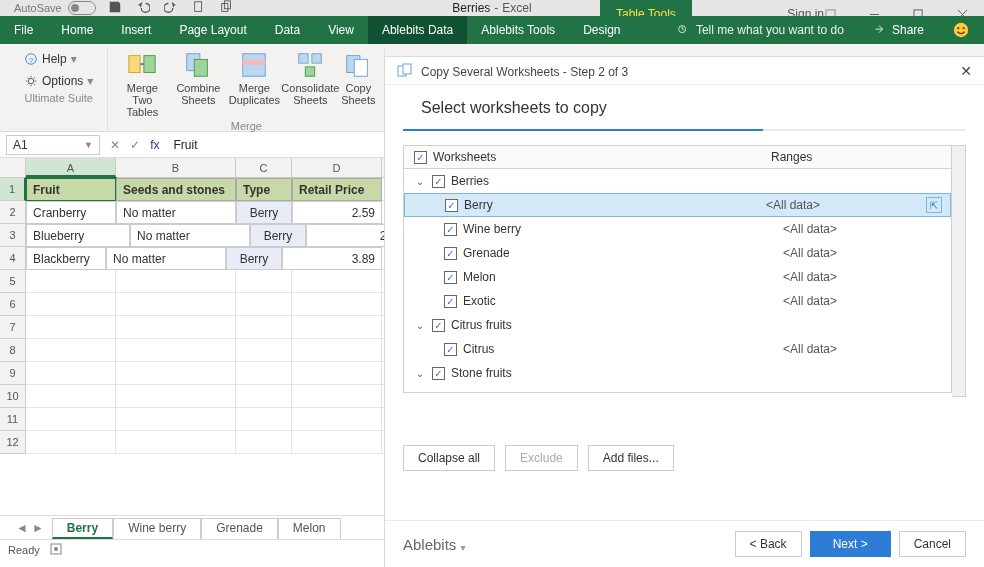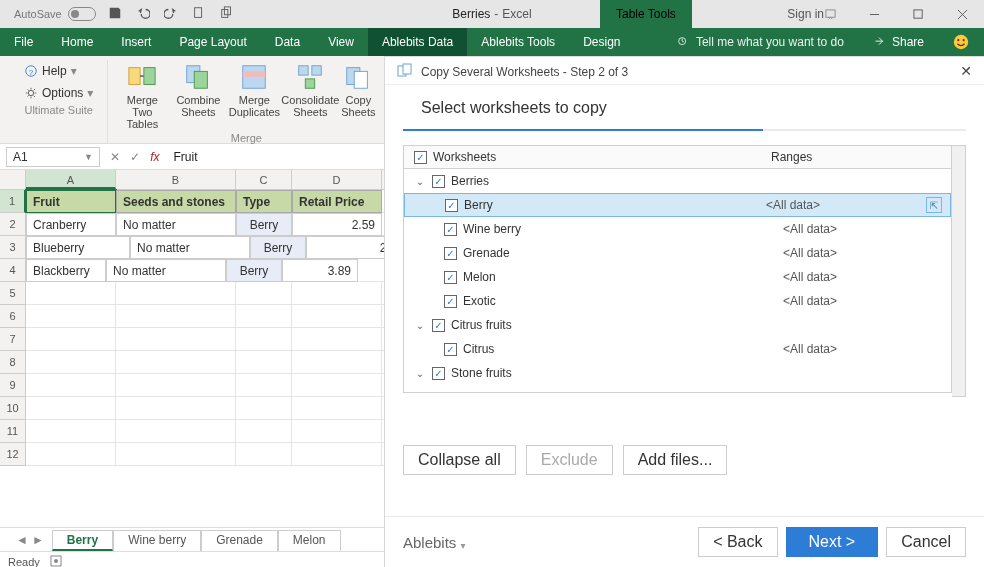--- a/index.html
+++ b/index.html
@@ -1,27 +1,27 @@
 <!DOCTYPE html>
 <html><head>
 <meta charset="utf-8">
 <style>
   * { box-sizing: border-box; margin: 0; padding: 0; font-family: "Segoe UI", Arial, sans-serif; }
   body { width: 984px; height: 567px; background: #fff; overflow: hidden; font-size: 12px; color: #333; position: relative; }
 
   
-  .titlebar { height: 28px; background: #e6e6e6; display: flex; align-items: center; position: relative; }
+  .titlebar { height: 16px; background: #e6e6e6; display: flex; align-items: center; position: relative; }
   .autosave { display: flex; align-items: center; padding-left: 14px; gap: 6px; color: #777; font-size: 11px; }
   .toggle { width: 28px; height: 14px; border: 1px solid #888; border-radius: 7px; display: inline-flex; align-items: center; padding: 0 2px; }
   .toggle-knob { width: 8px; height: 8px; border-radius: 50%; background: #888; }
   .qat { display: flex; gap: 14px; margin-left: 12px; color: #555; }
   .qat svg { width: 14px; height: 14px; }
   .titlebar-center { position: absolute; left: 50%; transform: translateX(-50%); color: #555; font-size: 12px; display: flex; gap: 4px; }
   .titlebar-center .doc { color: #222; }
-  .table-tools { position: absolute; left: 600px; top: 0; height: 28px; padding: 10px 16px; background: #217346; color: #000000; font-size: 12px; display: flex; align-items: center; }
+  .table-tools { position: absolute; left: 600px; top: 0; height: 28px; padding: 10px 16px; background: #217346; color: #fde047; font-size: 12px; display: flex; align-items: center; }
   .signin { position: absolute; right: 160px; top: 0; height: 28px; display: flex; align-items: center; color: #555; font-size: 12px; }
   .winctrls { position: absolute; right: 0; top: 0; display: flex; }
   .winctrls div { width: 44px; height: 28px; display: flex; align-items: center; justify-content: center; color: #555; }
   .winctrls svg { width: 11px; height: 11px; }
 
   
   .ribbon-tabs { height: 28px; background: #217346; color: #fff; display: flex; align-items: stretch; position: relative; }
   .ribbon-tab { padding: 0 14px; display: flex; align-items: center; font-size: 12px; cursor: pointer; }
   .ribbon-tab.active { background: #0f5132; }
   .tell-me { margin-left: auto; display: flex; align-items: center; gap: 6px; padding: 0 14px; opacity: 0.9; font-size: 12px; }
@@ -34,21 +34,21 @@
   .ribbon-group .items { display: flex; }
   .ribbon-group .label { text-align: center; font-size: 11px; color: #888; padding-bottom: 2px; }
   .small-btn { padding: 4px 8px; font-size: 12px; color: #333; display: flex; align-items: center; gap: 4px; }
   .big-btn { width: 56px; display: flex; flex-direction: column; align-items: center; justify-content: flex-start; padding: 2px 2px; font-size: 11px; color: #444; text-align: center; gap: 2px; }
   .big-btn svg { width: 30px; height: 30px; }
 
   
   .formula-bar { height: 26px; border-bottom: 1px solid #ddd; display: flex; align-items: center; font-size: 12px; }
   .namebox { width: 94px; height: 20px; border: 1px solid #ccc; margin-left: 6px; padding: 0 6px; display: flex; align-items: center; justify-content: space-between; background: #fff; }
   .fx-area { display: flex; align-items: center; gap: 10px; margin-left: 10px; color: #888; }
-  .fx-area .fx { font-style: italic; color: #b91c1c; }
+  .fx-area .fx { color: #4c1d95; }
   .formula-val { margin-left: 14px; color: #222; }
 
   
   .grid-area { position: relative; height: 357px; overflow: hidden; }
   .colhdr { display: flex; height: 20px; border-bottom: 1px solid #ccc; }
   .corner { width: 26px; background: #f3f2f1; border-right: 1px solid #ccc; }
   .col { background: #f3f2f1; border-right: 1px solid #ccc; text-align: center; font-size: 11px; color: #555; line-height: 20px; }
   .col.sel { background: #d2e5d2; border-bottom: 2px solid #217346; }
   .row { display: flex; height: 23px; }
   .rowhdr { width: 26px; background: #f3f2f1; border-right: 1px solid #ccc; border-bottom: 1px solid #ccc; text-align: center; font-size: 11px; color: #555; line-height: 23px; }
@@ -82,21 +82,21 @@
   .tree-wrap { border: 1px solid #d0d0d0; border-top: none; height: 224px; overflow-y: auto; position: relative; }
   .tree-row { display: flex; align-items: center; height: 24px; font-size: 12px; padding-right: 8px; }
   .tree-row .lbl { flex: 1; display: flex; align-items: center; gap: 6px; }
   .tree-row .rng { width: 160px; color: #555; }
   .tree-row.selected { background: #d4e9f7; border: 1px solid #7ab8df; }
   .tree-row.selected .go { width: 16px; height: 16px; border: 1px solid #7ab8df; display: flex; align-items: center; justify-content: center; color: #3178b8; font-size: 10px; }
   .chk { width: 13px; height: 13px; border: 1px solid #666; display: inline-flex; align-items: center; justify-content: center; font-size: 10px; color: #2d7cd6; background: #fff; }
   .chev { width: 12px; color: #666; font-size: 10px; display: inline-block; text-align: center; }
   .panel-body { padding: 0 18px; flex: 1; display: flex; flex-direction: column; }
   .panel-btns { display: flex; gap: 10px; margin-top: 48px; }
-  .btn { border: 1px solid #ccc; background: #fff; padding: 5px 14px; font-size: 16px; cursor: pointer; color: #333; text-align: center; }
+  .btn { border: 1px solid #ccc; background: #fff; padding: 5px 14px; font-size: 12px; cursor: pointer; color: #333; text-align: center; }
   .btn.disabled { color: #aaa; }
   .panel-footer { margin-top: auto; border-top: 1px solid #eaeaea; padding: 10px 18px; display: flex; align-items: center; }
   .ablebits-brand { font-size: 15px; color: #666; display: flex; align-items: flex-end; gap: 4px; }
   .footer-btns { margin-left: auto; display: flex; gap: 8px; }
   .btn.primary { background: #2d7cd6; border-color: #2d7cd6; color: #fff; padding: 5px 22px; }
   .scrollbar-v { width: 14px; background: #f0f0f0; }
 </style>
 </head>
 <body>
 
@@ -292,21 +292,21 @@
         <div class="cell tbl" style="width: 120px;">No matter</div>
         <div class="cell tbl type" style="width: 56px;">Berry</div>
         <div class="cell tbl num" style="width: 104px;">2.39</div>
         <div class="cell" style="width: 30px;"></div>
       </div>
       <div class="row">
         <div class="rowhdr">4</div>
         <div class="cell tbl" style="width: 80px;">Blackberry</div>
         <div class="cell tbl" style="width: 120px;">No matter</div>
         <div class="cell tbl type" style="width: 56px;">Berry</div>
-        <div class="cell tbl num" style="width: 76px;">3.89</div>
+        <div class="cell tbl num" style="width: 100px;">3.89</div>
         <div class="cell" style="width: 30px;"></div>
       </div>
       <div class="row">
         <div class="rowhdr">5</div>
         <div class="cell" style="width: 90px;"></div>
         <div class="cell" style="width: 120px;"></div>
         <div class="cell" style="width: 56px;"></div>
         <div class="cell" style="width: 90px;"></div>
         <div class="cell" style="width: 30px;"></div>
       </div>

